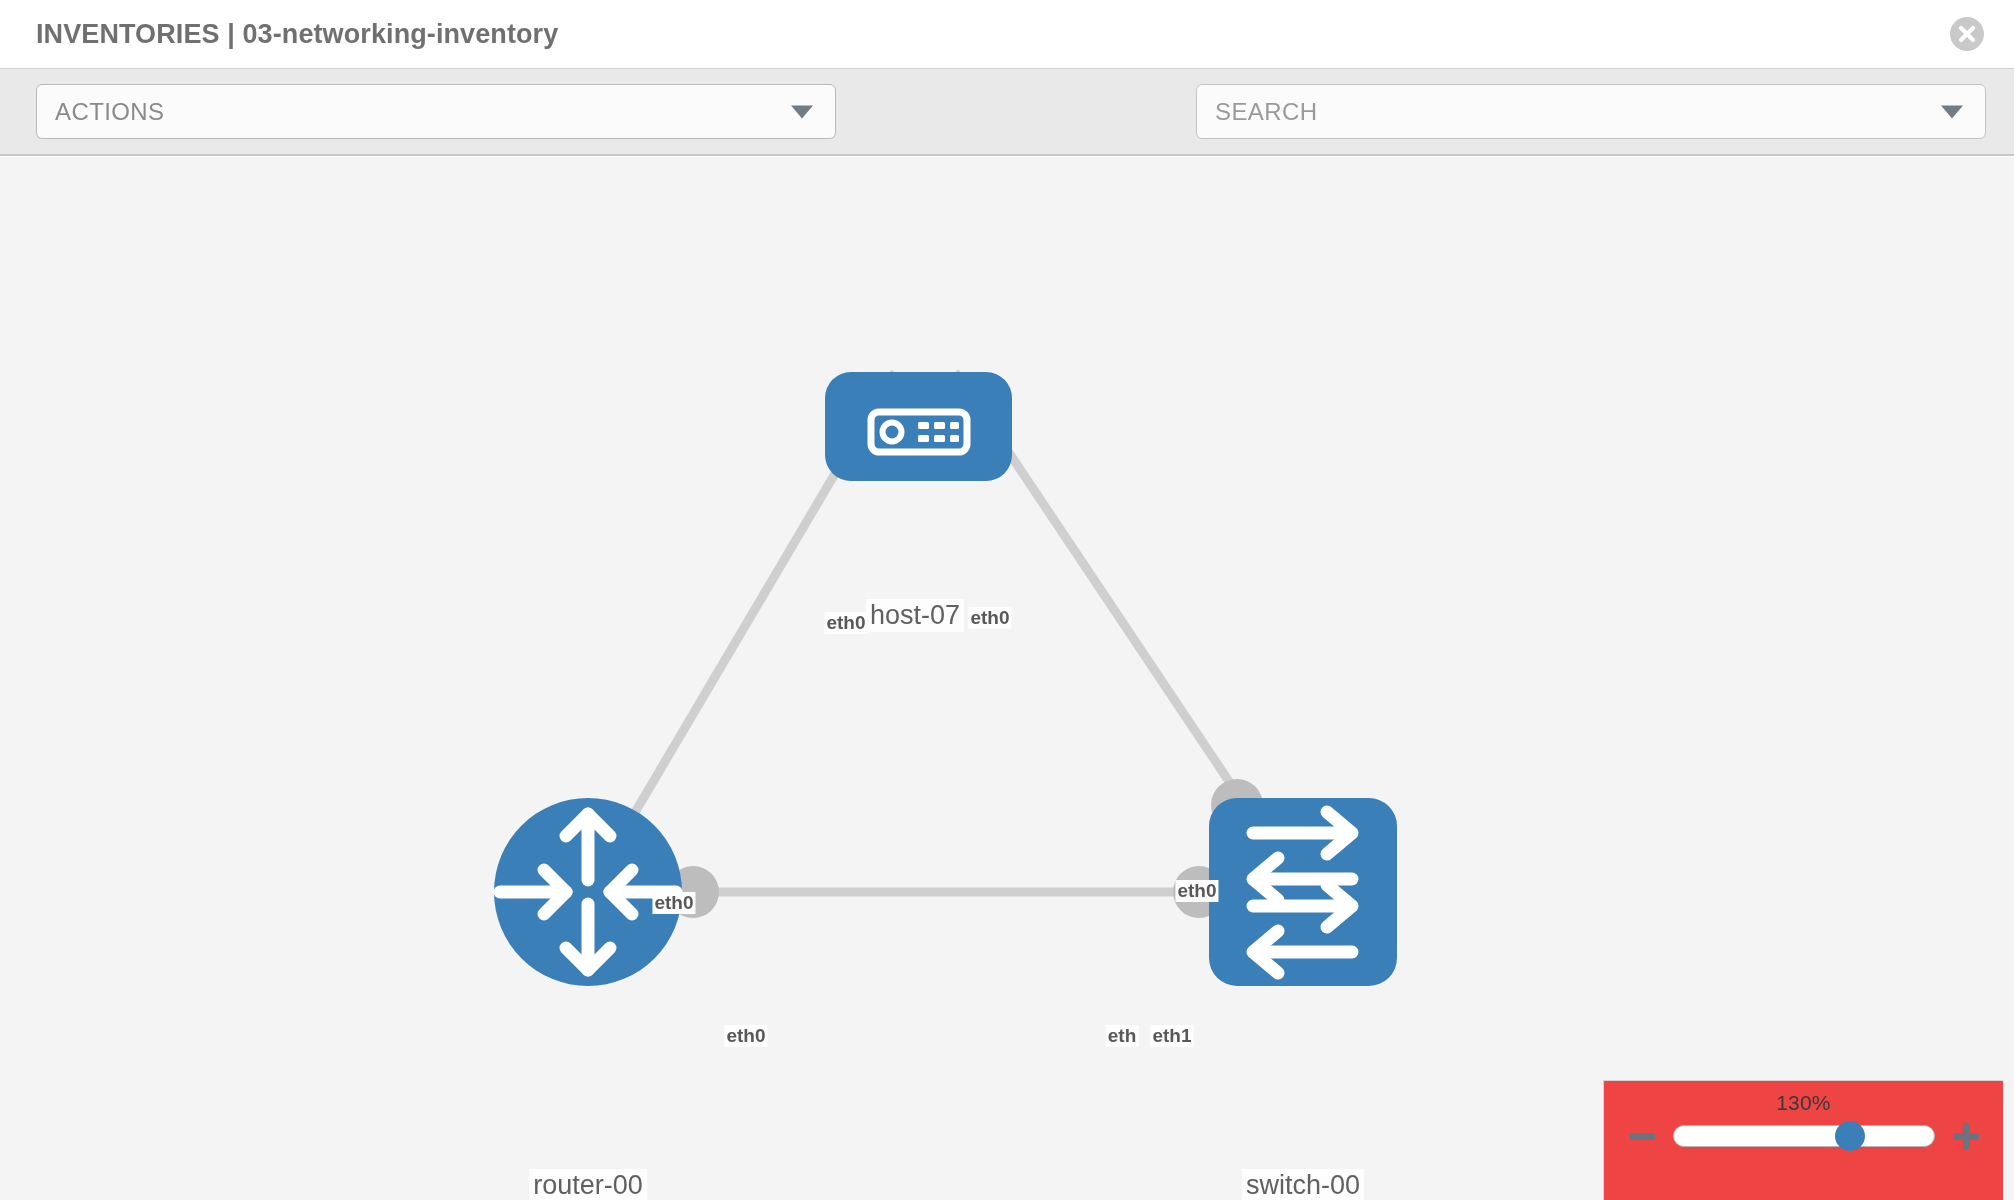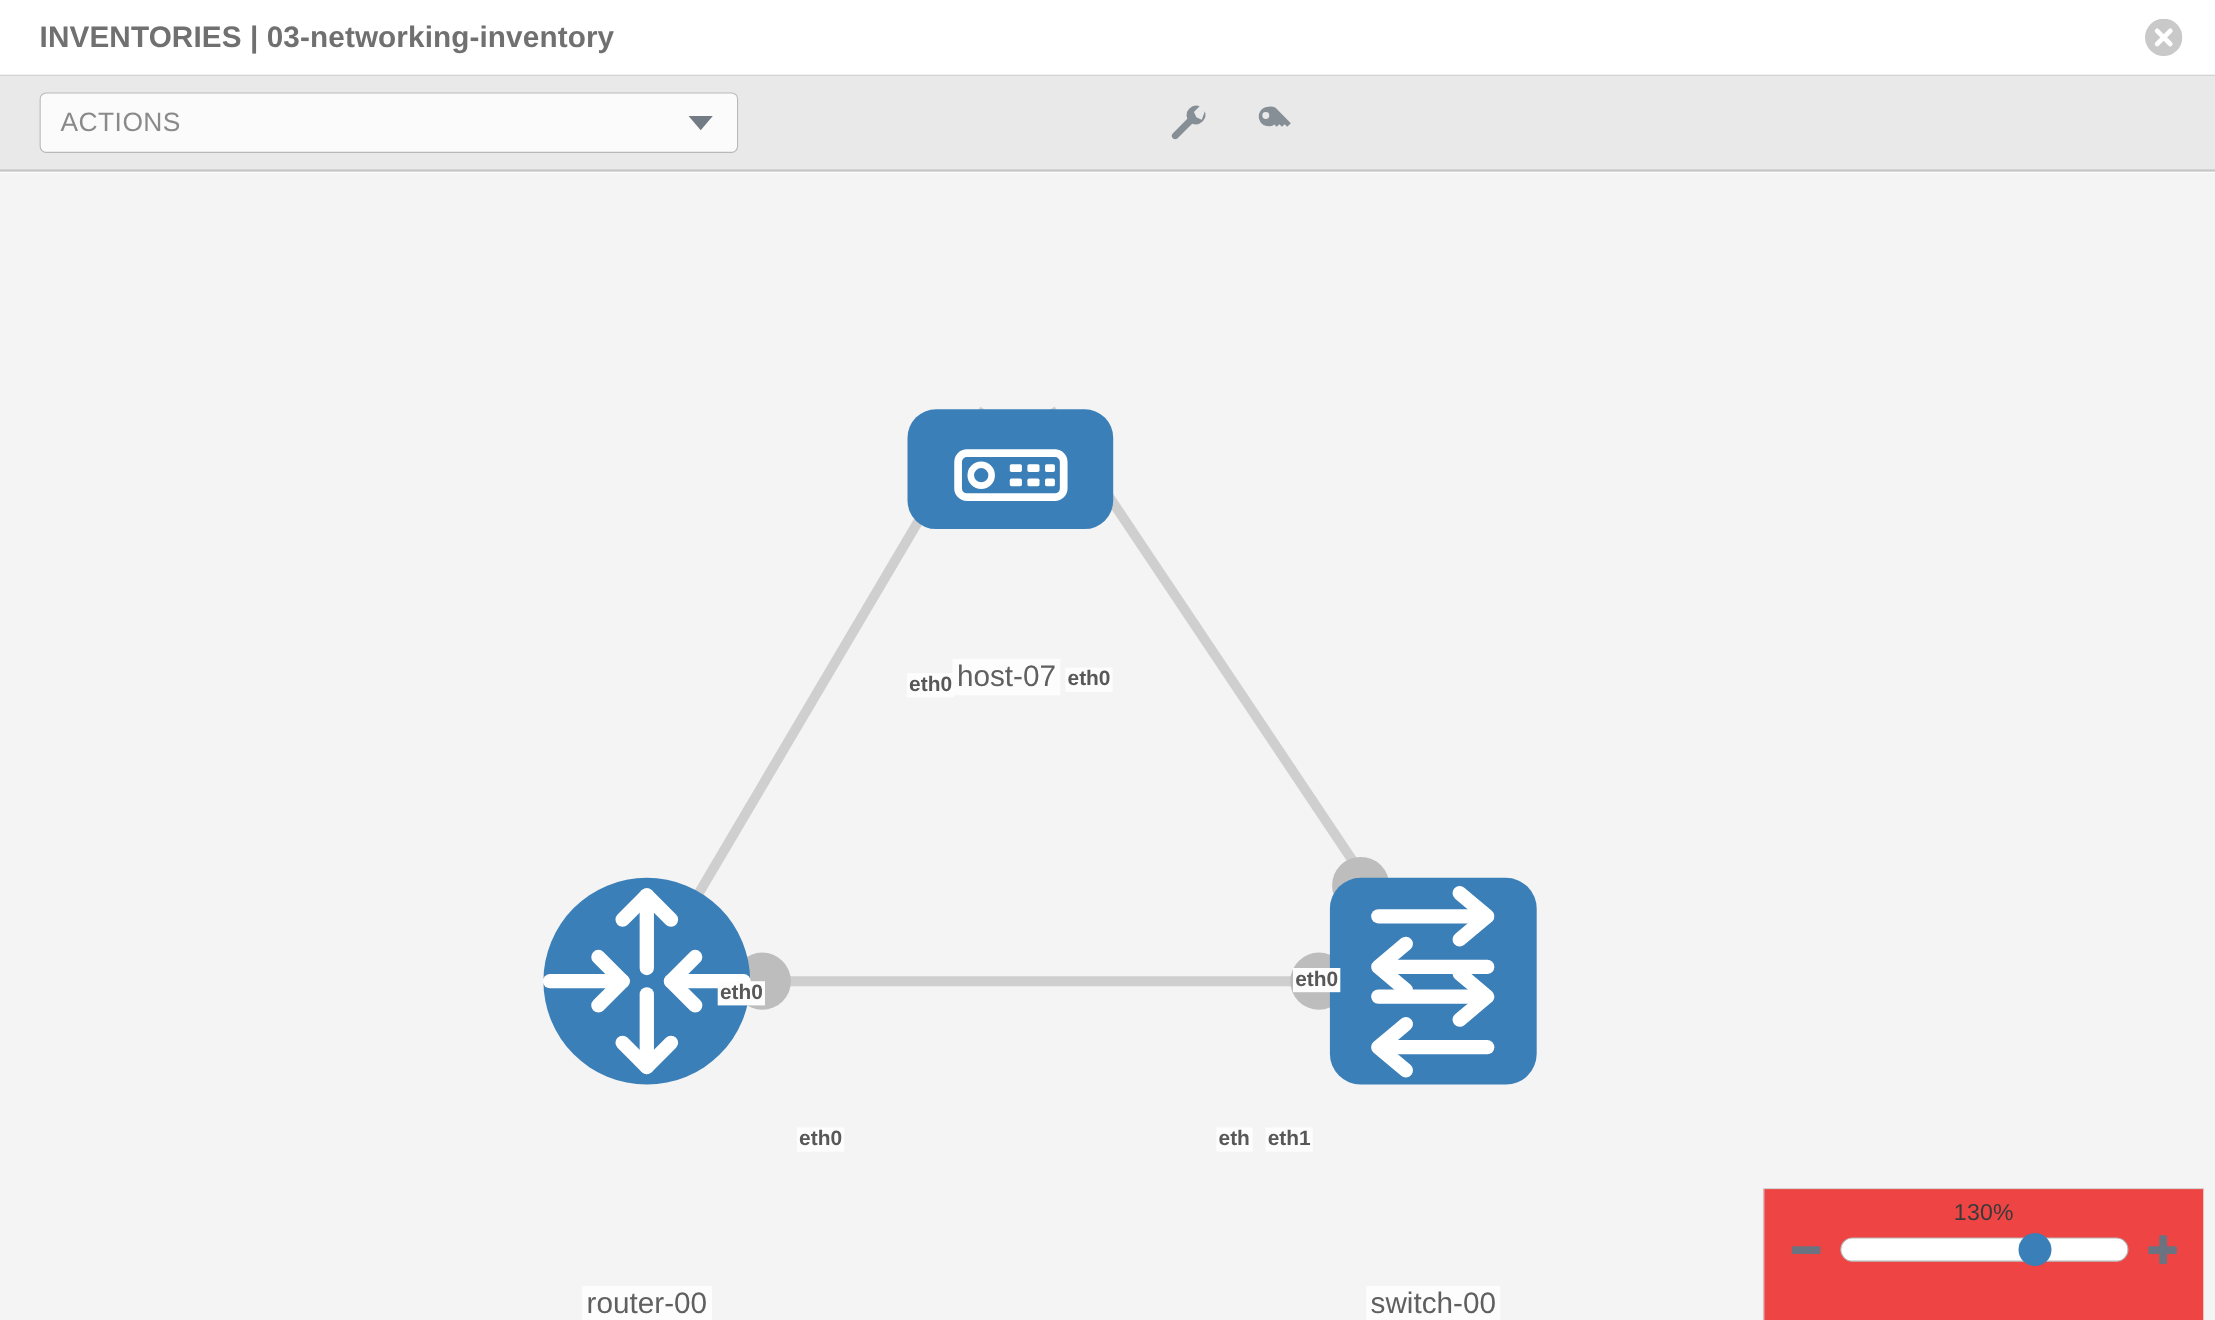--- a/index.html
+++ b/index.html
@@ -51,21 +51,21 @@
     background: #e9e9e9;
     border-top: 1px solid #d0d0d0;
     border-bottom: 2px solid #c7c7c7;
     display: flex;
     align-items: center;
     padding: 0 28px 0 36px;
     position: relative;
   }
   .select-box {
     position: relative;
-    width: 635px;
+    width: 800px;
     height: 55px;
     background: #fbfbfb;
     border: 1px solid #b9b9b9;
     border-radius: 6px;
     box-sizing: border-box;
     display: flex;
     align-items: center;
     cursor: pointer;
   }
   .select-box .sel-text {
@@ -244,20 +244,24 @@
         <path d="M21.7 5.2a5.6 5.6 0 0 1-7.3 7.1L5.9 20.8a2 2 0 0 1-2.8-2.8l8.5-8.5a5.6 5.6 0 0 1 7.1-7.3l-3.3 3.3 1.4 3.1 3.1 1.4z" fill="#868e96"></path>
       </svg>
     </span>
     <span class="tool-icon">
       <svg width="38" height="38" viewBox="0 0 24 24">
         <path d="M9 2.6a5.6 5.6 0 1 0 3.3 10.1l1.4 1.4 1.5-1.5 1.5 1.5 1.5-1.5 1.5 1.5 2.1-2.1-7.1-7.1A5.6 5.6 0 0 0 9 2.6zm-1.6 3a2 2 0 1 1 0 4 2 2 0 0 1 0-4z" fill="#868e96"></path>
       </svg>
     </span>
   </div>
 
+  <div class="search-box">
+    <span class="sel-text">SEARCH</span>
+    <span class="caret"></span>
+  </div>
 </div>
 
 <div class="canvas">
 
   <svg width="2014" height="1043" viewBox="0 0 2014 1043">
 
     <g>
       <line x1="895" y1="215" x2="588" y2="735" stroke="#cfcfcf" stroke-width="9"></line>
       <line x1="955" y1="215" x2="1303" y2="735" stroke="#cfcfcf" stroke-width="9"></line>
       <line x1="588" y1="735" x2="1303" y2="735" stroke="#cfcfcf" stroke-width="9"></line>

